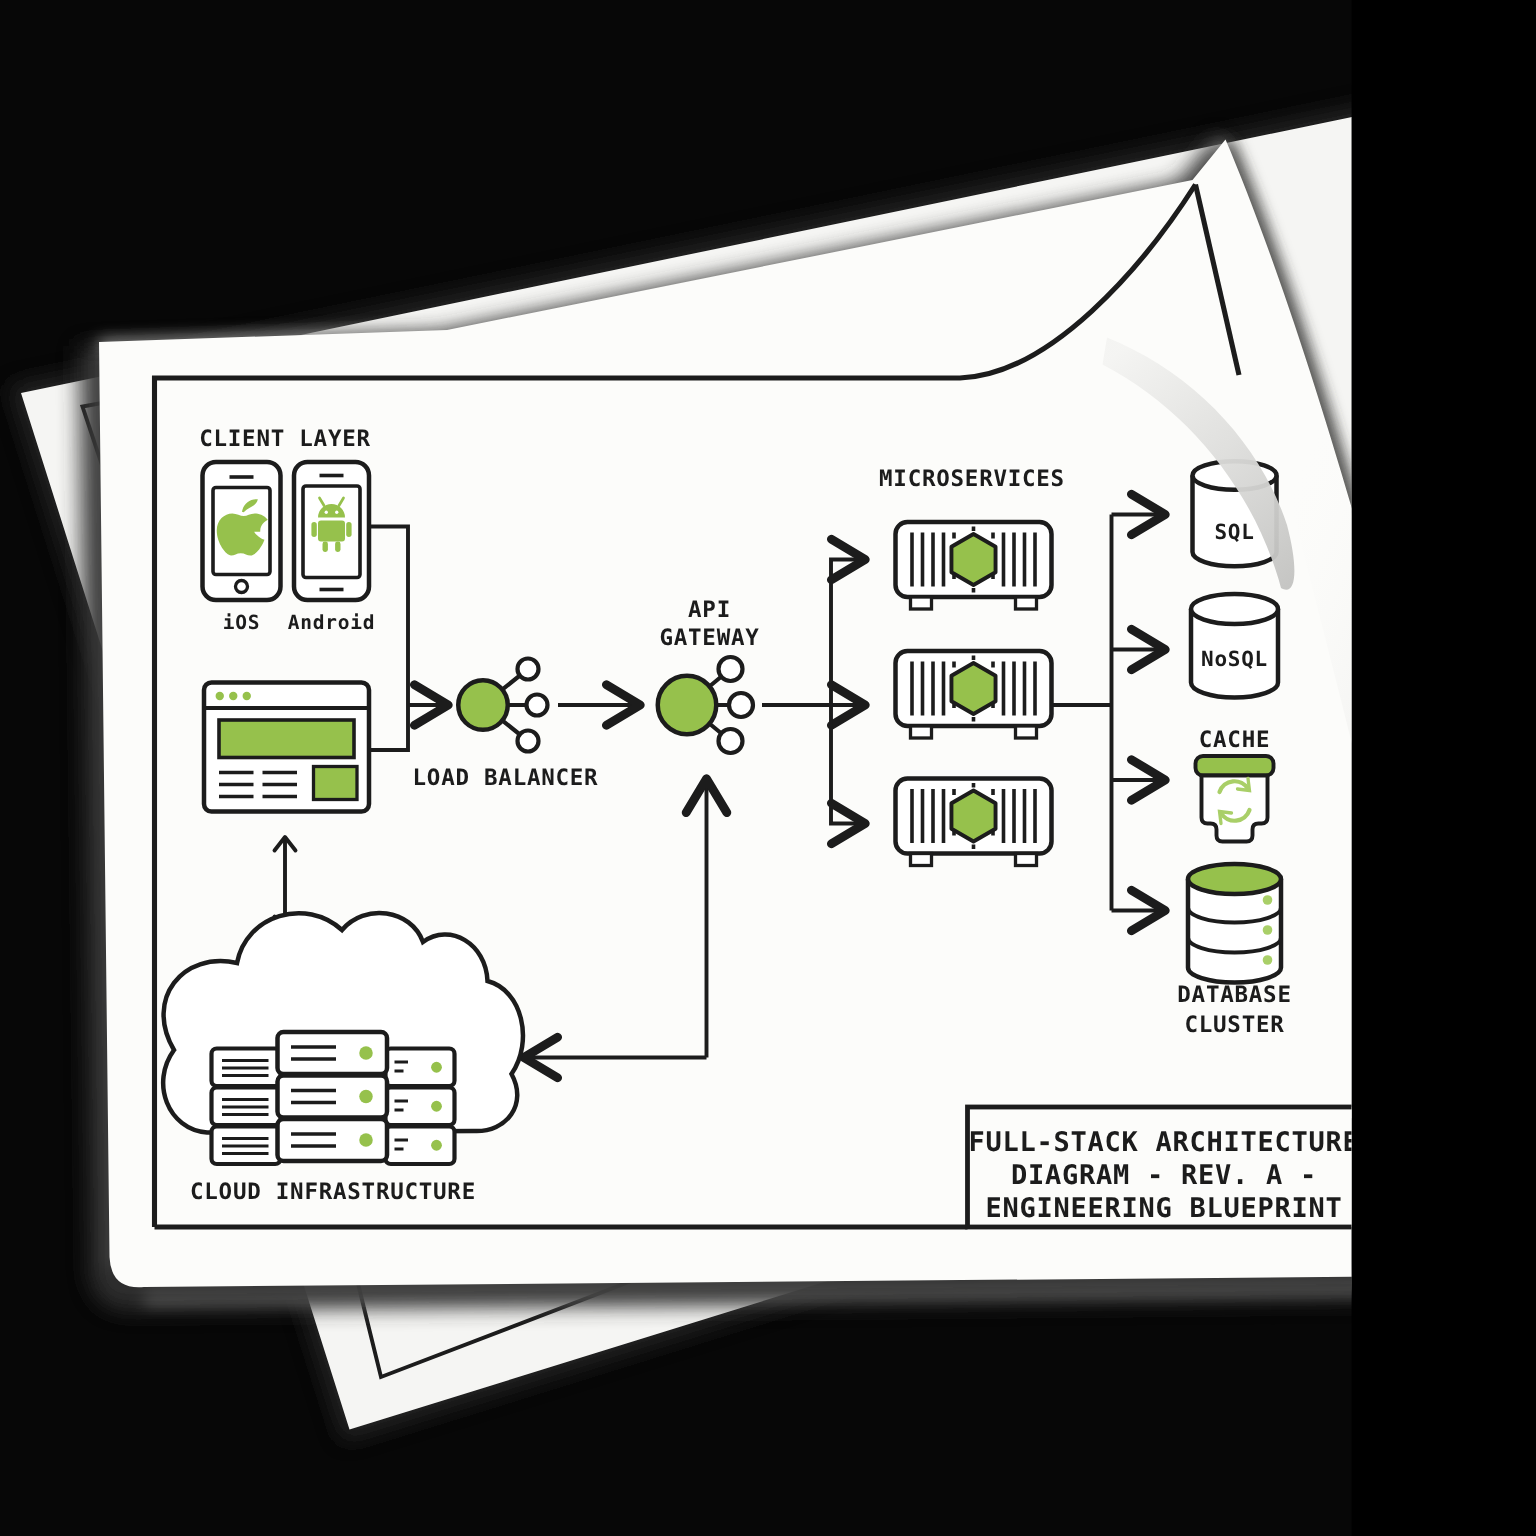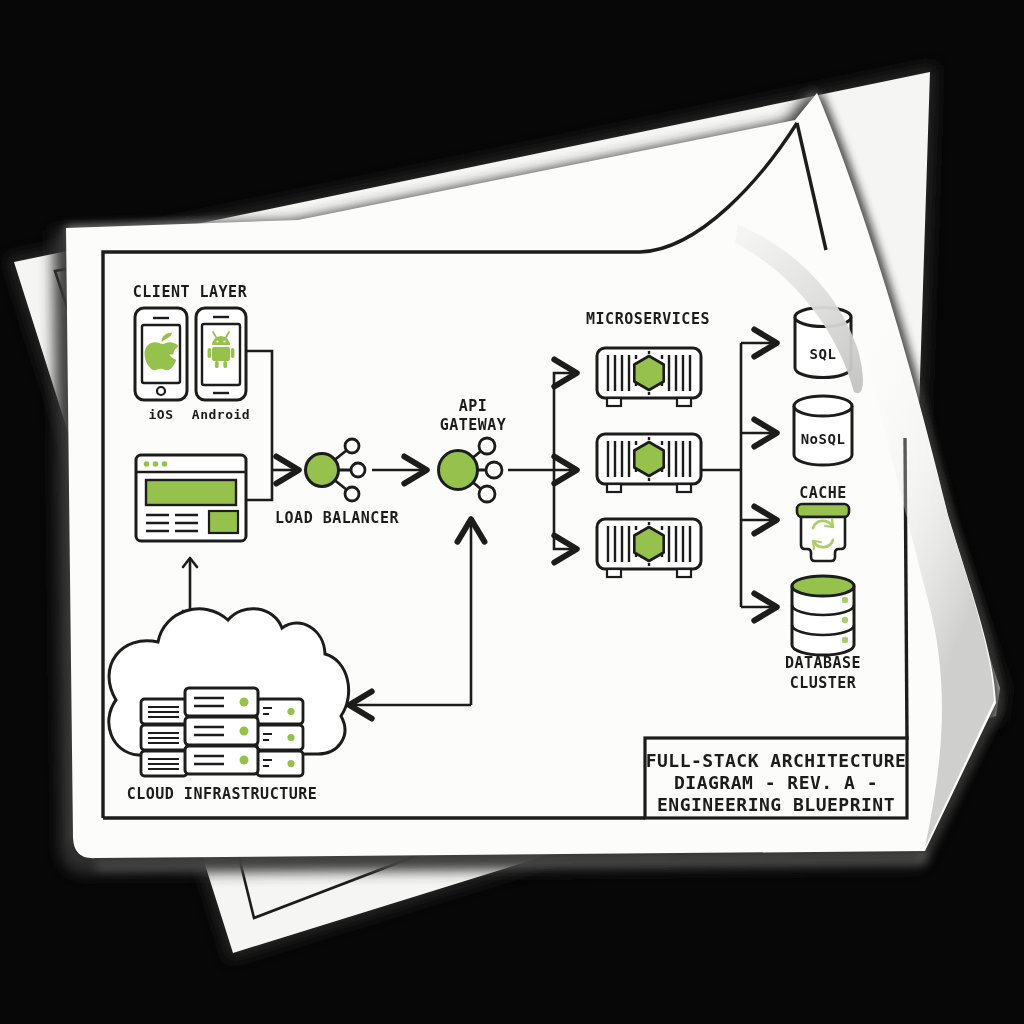--- a/index.html
+++ b/index.html
@@ -1,16 +1,16 @@
 <!DOCTYPE html>
 <html style="--bg: #070707; --paper: #fcfcfa; --paperU: #f5f5f3; --ink: #1c1c1c; --green: #96c14c; --greensoft: #a9cf68;"><head>
 <meta charset="utf-8">
 <style>
   html,body{margin:0;padding:0;background:#000;}
-  .stage{position:relative;width:1024px;height:1024px;overflow:hidden;background:var(--bg,#070707);}
+  .stage{position:relative;width:901px;height:1024px;overflow:hidden;background:var(--bg,#070707);}
   svg{display:block;}
   text{font-family:"DejaVu Sans Mono","Liberation Mono",monospace;font-weight:bold;fill:var(--ink,#1c1c1c);}
   .lbl{text-anchor:middle;letter-spacing:0.5px;}
   .ink{stroke:var(--ink,#1c1c1c);}
   .green{fill:var(--green,#96c14c);}
   .greensoft{fill:var(--greensoft,#a9cf68);}
   .paper{fill:var(--paper,#fcfcfa);}
   .paperU{fill:var(--paperU,#f5f5f3);}
   .nf{fill:none;}
   .wf{fill:#ffffff;}

